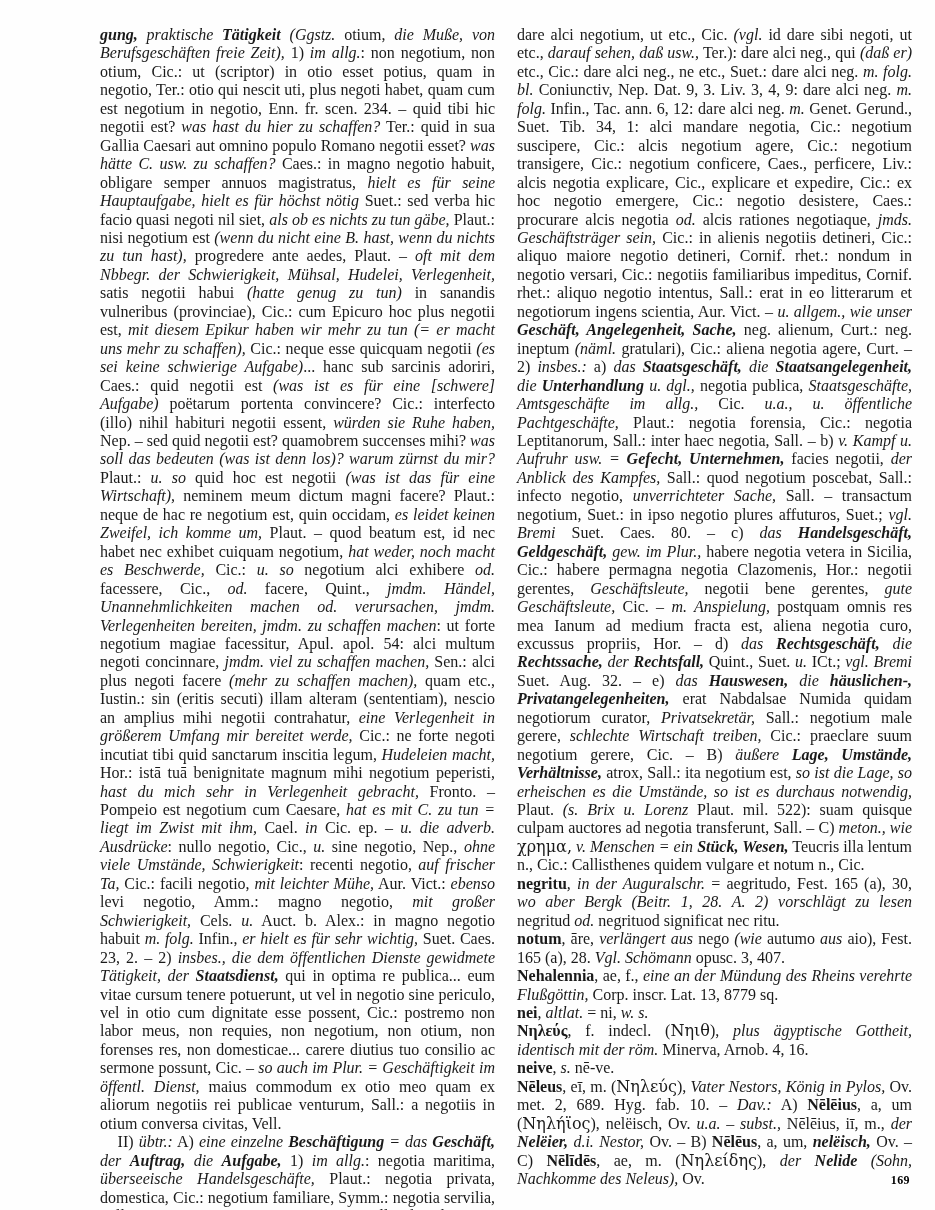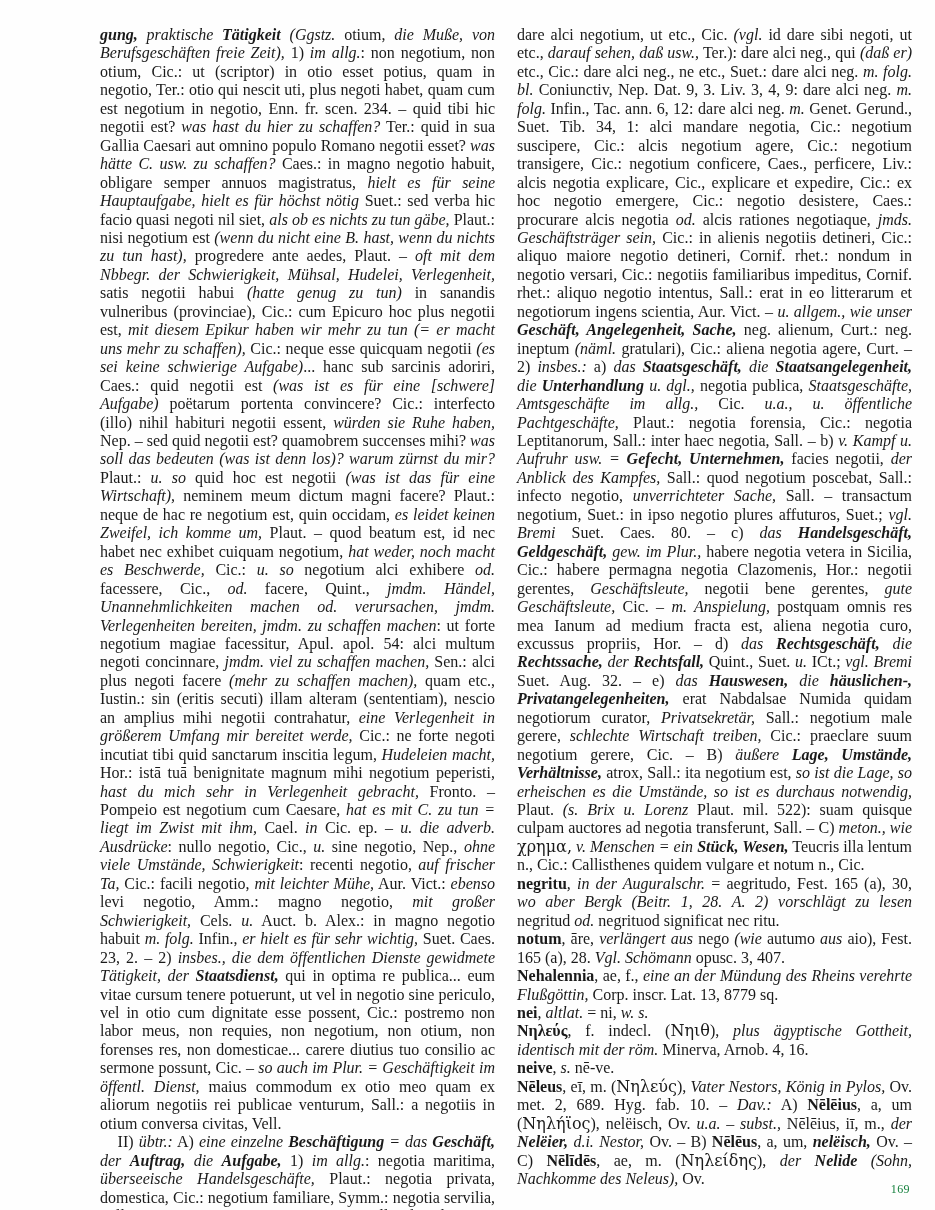--- a/index.html
+++ b/index.html
@@ -60,24 +60,25 @@
     font-weight: bold;
   }
   .gr {
     font-family: "DejaVu Serif", serif;
     font-style: normal;
     margin-top: 20px;
   }
   .pageno {
     position: absolute;
     right: 25px;
-    bottom: 13px;
+    bottom: 22px;
     font-size: 12px;
-    color: #15803d;
+    color: #000000;
     letter-spacing: 0.4px;
+    font-weight: bold;
   }
 </style>
 </head>
 <body>
 
 <div class="page">
 
   <div class="columns">
 
     <div class="col" id="col-left">

